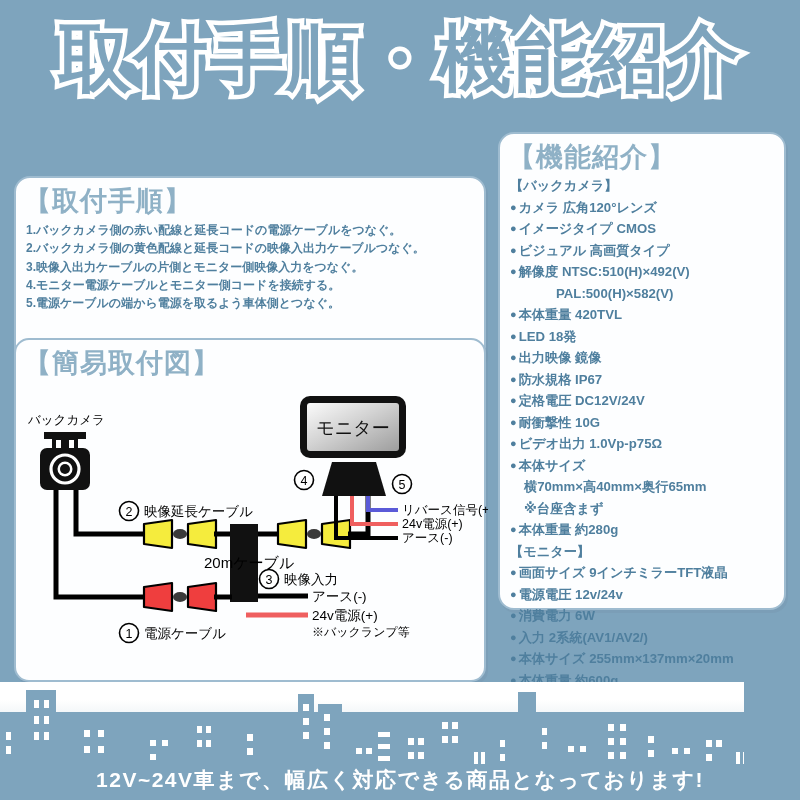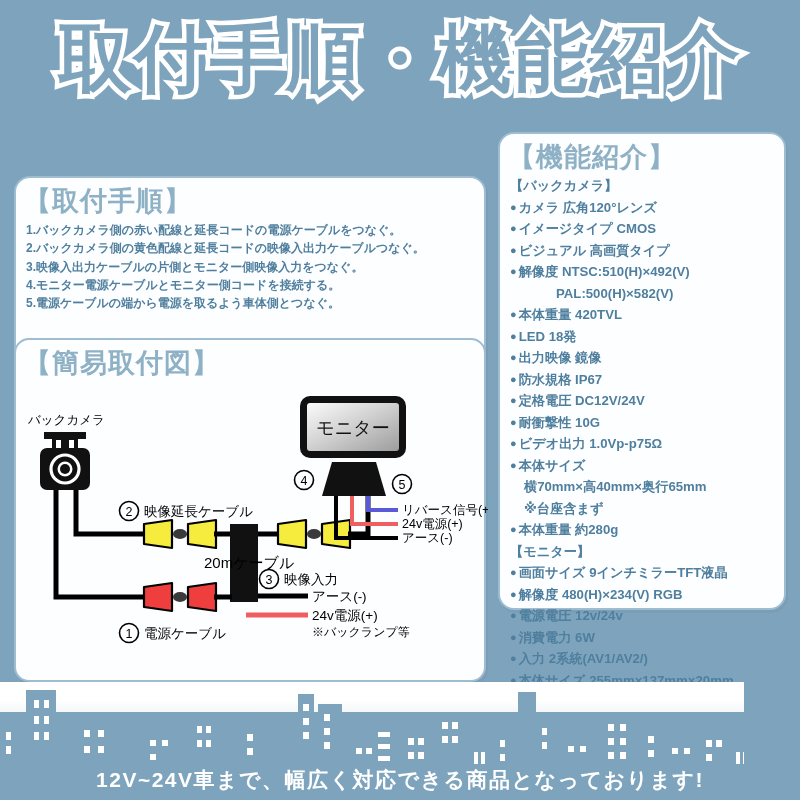--- a/index.html
+++ b/index.html
@@ -273,21 +273,20 @@
     <li class="bullet">耐衝撃性 10G</li>
     <li class="bullet">ビデオ出力 1.0Vp-p75Ω</li>
     <li class="bullet">本体サイズ</li>
     <li class="indent2">横70mm×高40mm×奥行65mm</li>
     <li class="indent2">※台座含まず</li>
     <li class="bullet">本体重量 約280g</li>
   </ul>
   <ul class="feature-list">
     <li>【モニター】</li>
     <li class="bullet">画面サイズ 9インチミラーTFT液晶</li>
-    <li class="bullet">解像度 480(H)×234(V)  RGB</li>
     <li class="bullet">電源電圧 12v/24v</li>
     <li class="bullet">消費電力 6W</li>
     <li class="bullet">入力 2系統(AV1/AV2/)</li>
     <li class="bullet">本体サイズ 255mm×137mm×20mm</li>
     <li class="bullet">本体重量 約600g</li>
   </ul>
 </section>
 
 <footer class="footer">
   <div class="footer-white"></div>

